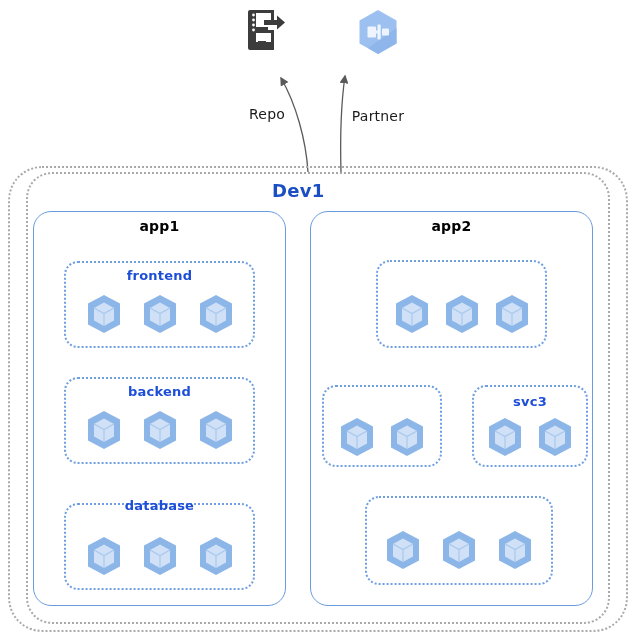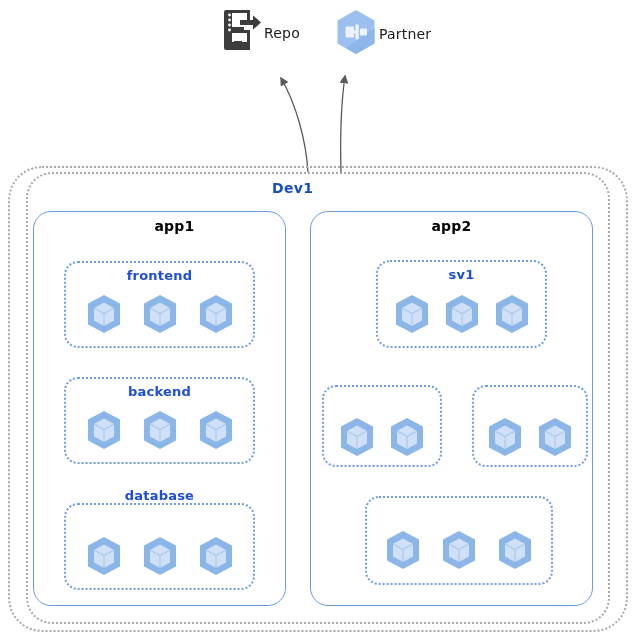--- a/index.html
+++ b/index.html
@@ -1,31 +1,31 @@
 <!DOCTYPE html>
 <html><head>
 <meta charset="utf-8">
 <style>
   html,body{margin:0;padding:0;background:#ffffff;}
   body{width:636px;height:636px;overflow:hidden;
        font-family:"DejaVu Sans","Liberation Sans",sans-serif;}
   #stage{position:relative;width:636px;height:636px;}
 
   
-  .ext-node{position:absolute;display:flex;flex-direction:row;
-            align-items:center;width:90px;}
+  .ext-node{position:absolute;display:flex;flex-direction:column;
+            align-items:center;width:90px;gap:48px;}
   .ext-label{font-size:14px;color:#1b1b1b;margin-top:4px;
              letter-spacing:.2px;white-space:nowrap;}
 
   
   .env-outer{position:absolute;border:2.5px dotted #a9a9a9;
              border-radius:34px;box-sizing:border-box;background:transparent;}
   .env-inner{position:absolute;border:2.5px dotted #a9a9a9;
              border-radius:26px;box-sizing:border-box;background:transparent;}
-  .env-title{position:absolute;font-size:14px;font-weight:bold;
+  .env-title{position:absolute;font-size:18px;font-weight:bold;
              color:#1a4fc4;letter-spacing:.3px;white-space:nowrap;text-align:center;}
 
   
   .app-box{position:absolute;border:1.6px solid #6a9bdd;border-radius:18px;
            box-sizing:border-box;background:#ffffff;}
   .app-title{position:absolute;font-size:14px;font-weight:bold;color:#000;
              white-space:nowrap;letter-spacing:.2px;}
 
   
   .svc-box{position:absolute;border:2.2px dotted #6f9fe0;border-radius:14px;
@@ -107,21 +107,21 @@
       </svg>
     </span>
     <span class="ext-label">Partner</span>
   </div>
 
   <div class="env-outer" style="left:8px;top:166px;width:620px;height:466px;"></div>
   <div class="env-inner" style="left:26px;top:172px;width:584px;height:452px;"></div>
   <div class="env-title" style="left:272px;top:180px;">Dev1</div>
 
   <div class="app-box" style="left:33px;top:211px;width:253px;height:395px;"></div>
-  <div class="app-title" style="left:0;top:218px;width:319px;text-align:center;padding-left:15px;">app1</div>
+  <div class="app-title" style="left:0;top:218px;width:319px;text-align:center;">app1</div>
 
   <div class="svc-box" style="left:64px;top:261px;width:191px;height:87px;"></div>
   <div class="svc-title" style="left:64px;top:268px;width:191px;">frontend</div>
   <div class="pod-row" style="left:64px;top:290px;width:191px;height:48px;gap:14px;">
     <svg class="pod" viewBox="0 0 42 42">
       <path d="M21,2 L37,10.5 L37,31.5 L21,40 L5,31.5 L5,10.5 z" fill="#8cb6e8"></path>
       <path d="M21,9.5 L31,15 L31,27.5 L21,33 L11,27.5 L11,15 z" fill="#cfe0f7"></path>
       <path d="M11,15 L21,20.5 L31,15 M21,20.5 L21,33" fill="none" stroke="#a9c8ec" stroke-width="1.2"></path>
     </svg>
     <svg class="pod" viewBox="0 0 42 42">
@@ -150,21 +150,21 @@
       <path d="M11,15 L21,20.5 L31,15 M21,20.5 L21,33" fill="none" stroke="#a9c8ec" stroke-width="1.2"></path>
     </svg>
     <svg class="pod" viewBox="0 0 42 42">
       <path d="M21,2 L37,10.5 L37,31.5 L21,40 L5,31.5 L5,10.5 z" fill="#8cb6e8"></path>
       <path d="M21,9.5 L31,15 L31,27.5 L21,33 L11,27.5 L11,15 z" fill="#cfe0f7"></path>
       <path d="M11,15 L21,20.5 L31,15 M21,20.5 L21,33" fill="none" stroke="#a9c8ec" stroke-width="1.2"></path>
     </svg>
   </div>
 
   <div class="svc-box" style="left:64px;top:503px;width:191px;height:87px;"></div>
-  <div class="svc-title" style="left:64px;top:488px;width:191px;">database</div>
+  <div class="svc-title" style="left:64px;top:498px;width:191px;">database</div>
   <div class="pod-row" style="left:64px;top:532px;width:191px;height:48px;gap:14px;">
     <svg class="pod" viewBox="0 0 42 42">
       <path d="M21,2 L37,10.5 L37,31.5 L21,40 L5,31.5 L5,10.5 z" fill="#8cb6e8"></path>
       <path d="M21,9.5 L31,15 L31,27.5 L21,33 L11,27.5 L11,15 z" fill="#cfe0f7"></path>
       <path d="M11,15 L21,20.5 L31,15 M21,20.5 L21,33" fill="none" stroke="#a9c8ec" stroke-width="1.2"></path>
     </svg>
     <svg class="pod" viewBox="0 0 42 42">
       <path d="M21,2 L37,10.5 L37,31.5 L21,40 L5,31.5 L5,10.5 z" fill="#8cb6e8"></path>
       <path d="M21,9.5 L31,15 L31,27.5 L21,33 L11,27.5 L11,15 z" fill="#cfe0f7"></path>
       <path d="M11,15 L21,20.5 L31,15 M21,20.5 L21,33" fill="none" stroke="#a9c8ec" stroke-width="1.2"></path>
@@ -173,21 +173,20 @@
       <path d="M21,2 L37,10.5 L37,31.5 L21,40 L5,31.5 L5,10.5 z" fill="#8cb6e8"></path>
       <path d="M21,9.5 L31,15 L31,27.5 L21,33 L11,27.5 L11,15 z" fill="#cfe0f7"></path>
       <path d="M11,15 L21,20.5 L31,15 M21,20.5 L21,33" fill="none" stroke="#a9c8ec" stroke-width="1.2"></path>
     </svg>
   </div>
 
   <div class="app-box" style="left:310px;top:211px;width:283px;height:395px;"></div>
   <div class="app-title" style="left:310px;top:218px;width:283px;text-align:center;">app2</div>
 
   <div class="svc-box" style="left:376px;top:260px;width:171px;height:88px;"></div>
-  <div class="svc-title" style="left:376px;top:267px;width:171px;">sv1</div>
   <div class="pod-row" style="left:376px;top:290px;width:171px;height:48px;gap:8px;">
     <svg class="pod" viewBox="0 0 42 42">
       <path d="M21,2 L37,10.5 L37,31.5 L21,40 L5,31.5 L5,10.5 z" fill="#8cb6e8"></path>
       <path d="M21,9.5 L31,15 L31,27.5 L21,33 L11,27.5 L11,15 z" fill="#cfe0f7"></path>
       <path d="M11,15 L21,20.5 L31,15 M21,20.5 L21,33" fill="none" stroke="#a9c8ec" stroke-width="1.2"></path>
     </svg>
     <svg class="pod" viewBox="0 0 42 42">
       <path d="M21,2 L37,10.5 L37,31.5 L21,40 L5,31.5 L5,10.5 z" fill="#8cb6e8"></path>
       <path d="M21,9.5 L31,15 L31,27.5 L21,33 L11,27.5 L11,15 z" fill="#cfe0f7"></path>
       <path d="M11,15 L21,20.5 L31,15 M21,20.5 L21,33" fill="none" stroke="#a9c8ec" stroke-width="1.2"></path>
@@ -207,20 +206,21 @@
       <path d="M11,15 L21,20.5 L31,15 M21,20.5 L21,33" fill="none" stroke="#a9c8ec" stroke-width="1.2"></path>
     </svg>
     <svg class="pod" viewBox="0 0 42 42">
       <path d="M21,2 L37,10.5 L37,31.5 L21,40 L5,31.5 L5,10.5 z" fill="#8cb6e8"></path>
       <path d="M21,9.5 L31,15 L31,27.5 L21,33 L11,27.5 L11,15 z" fill="#cfe0f7"></path>
       <path d="M11,15 L21,20.5 L31,15 M21,20.5 L21,33" fill="none" stroke="#a9c8ec" stroke-width="1.2"></path>
     </svg>
   </div>
 
   <div class="svc-box" style="left:472px;top:385px;width:116px;height:82px;"></div>
+  <div class="svc-title" style="left:472px;top:394px;width:116px;">svc3</div>
   <div class="pod-row" style="left:472px;top:414px;width:116px;height:46px;gap:8px;">
     <svg class="pod" viewBox="0 0 42 42">
       <path d="M21,2 L37,10.5 L37,31.5 L21,40 L5,31.5 L5,10.5 z" fill="#8cb6e8"></path>
       <path d="M21,9.5 L31,15 L31,27.5 L21,33 L11,27.5 L11,15 z" fill="#cfe0f7"></path>
       <path d="M11,15 L21,20.5 L31,15 M21,20.5 L21,33" fill="none" stroke="#a9c8ec" stroke-width="1.2"></path>
     </svg>
     <svg class="pod" viewBox="0 0 42 42">
       <path d="M21,2 L37,10.5 L37,31.5 L21,40 L5,31.5 L5,10.5 z" fill="#8cb6e8"></path>
       <path d="M21,9.5 L31,15 L31,27.5 L21,33 L11,27.5 L11,15 z" fill="#cfe0f7"></path>
       <path d="M11,15 L21,20.5 L31,15 M21,20.5 L21,33" fill="none" stroke="#a9c8ec" stroke-width="1.2"></path>

